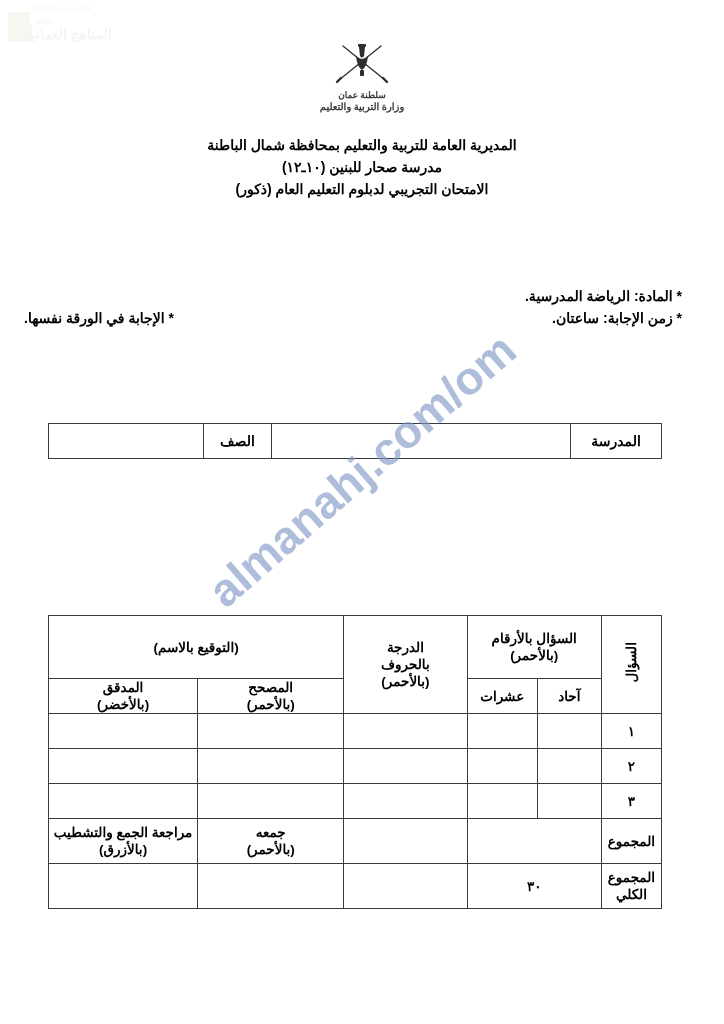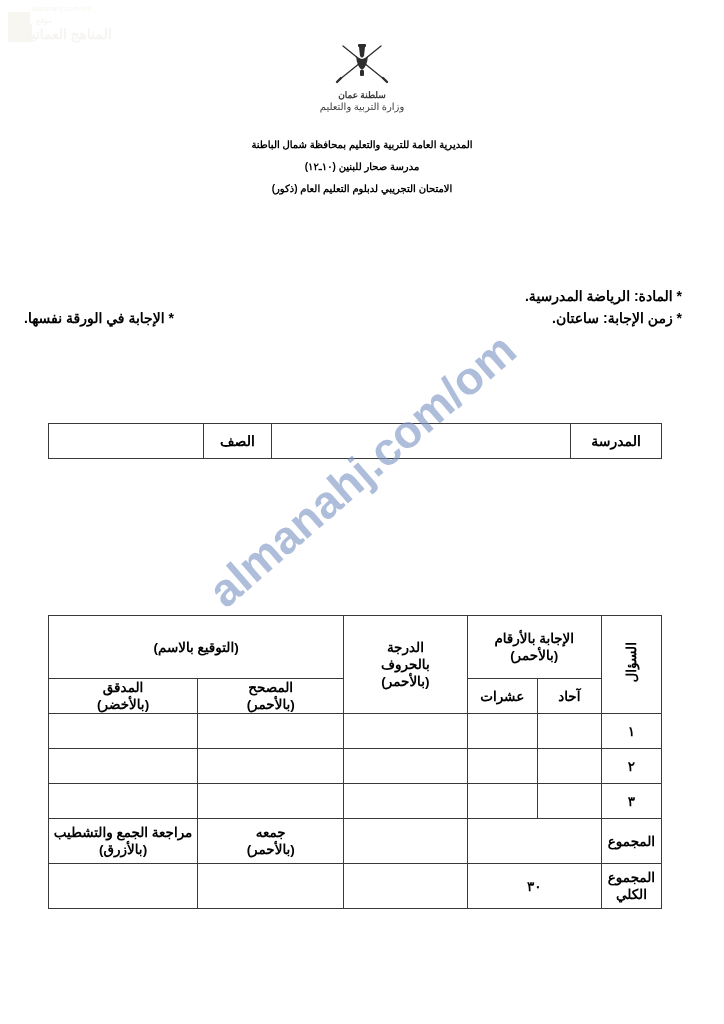--- a/index.html
+++ b/index.html
@@ -103,38 +103,38 @@
   .emblem svg { display: inline-block; }
   .emblem-text1 {
     font-size: 9px;
     font-weight: bold;
     letter-spacing: 1px;
     color: #3b3b3b;
     margin-top: -2px;
   }
   .emblem-text2 {
     font-size: 10px;
-    font-weight: normal;
+    font-weight: bold;
     letter-spacing: 1px;
     color: #3b3b3b;
     margin-top: 1px;
   }
 
   .title-block {
     position: absolute;
     top: 134px;
     left: 0;
     right: 0;
     text-align: center;
     z-index: 2;
   }
   .title-block div {
     font-family: "Liberation Sans", sans-serif;
     font-weight: bold;
-    font-size: 10px;
+    font-size: 14px;
     line-height: 22px;
     color: #000;
   }
 
   
   .info-row {
     position: absolute;
     left: 0;
     right: 0;
     z-index: 2;
@@ -279,21 +279,21 @@
 </table>
 
 <table id="grades-table">
   <tbody>
 
     <tr>
       <td class="q-col h-top" rowspan="2">
         <span class="vertical-text">السؤال</span>
       </td>
       <td colspan="2" class="h-top">
-        <div>الإجابة بالأرقام</div>
+        <div>السؤال بالأرقام</div>
         <div>(بالأحمر)</div>
       </td>
       <td class="letters-col h-top" rowspan="2">
         <div>الدرجة</div>
         <div>بالحروف</div>
         <div>(بالأحمر)</div>
       </td>
       <td colspan="2" class="h-top">(التوقيع بالاسم)</td>
     </tr>
 

